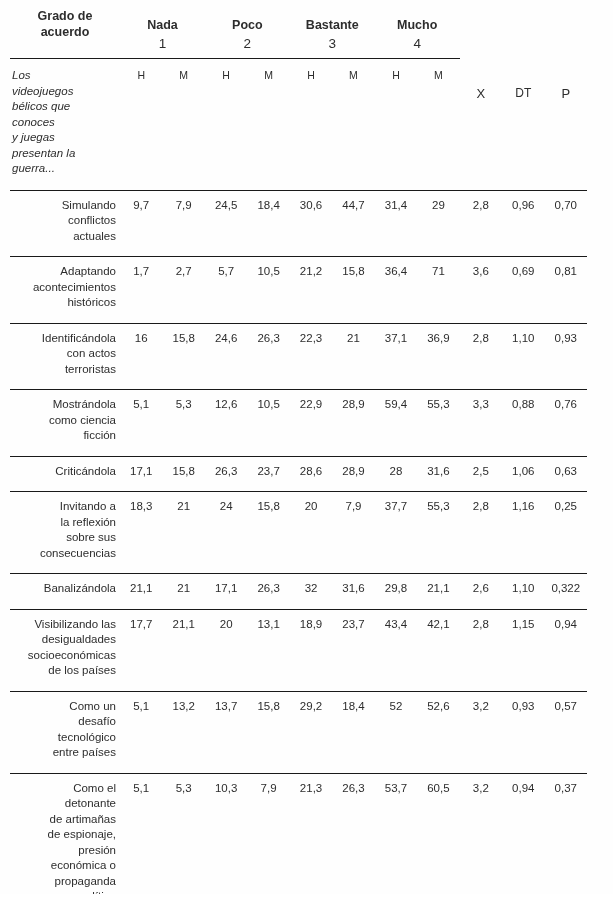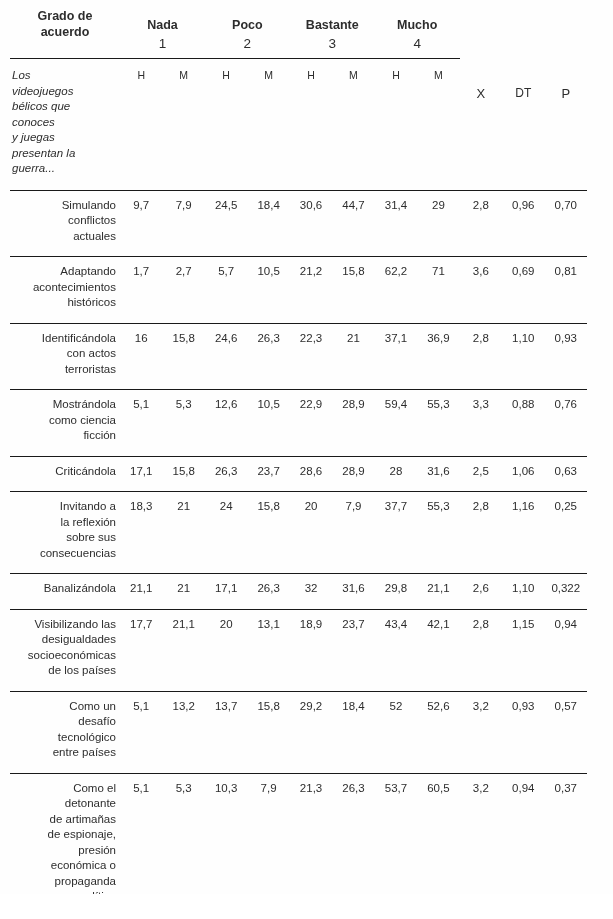--- a/index.html
+++ b/index.html
@@ -153,21 +153,21 @@
         <tr>
           <td class="row-label">Adaptando
 acontecimientos
 históricos</td>
           <td class="num">1,7</td>
           <td class="num">2,7</td>
           <td class="num">5,7</td>
           <td class="num">10,5</td>
           <td class="num">21,2</td>
           <td class="num">15,8</td>
-          <td class="num">62,2</td>
+          <td class="num">36,4</td>
           <td class="num">71</td>
           <td class="num">3,6</td>
           <td class="num">0,69</td>
           <td class="num">0,81</td>
         </tr>
         <tr>
           <td class="row-label">Identificándola
 con actos
 terroristas</td>
           <td class="num">16</td>

